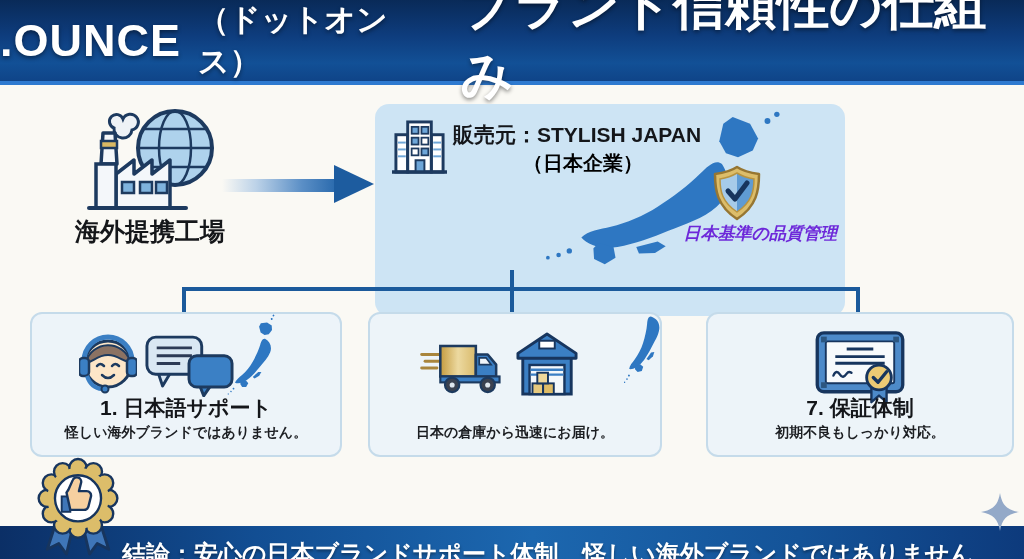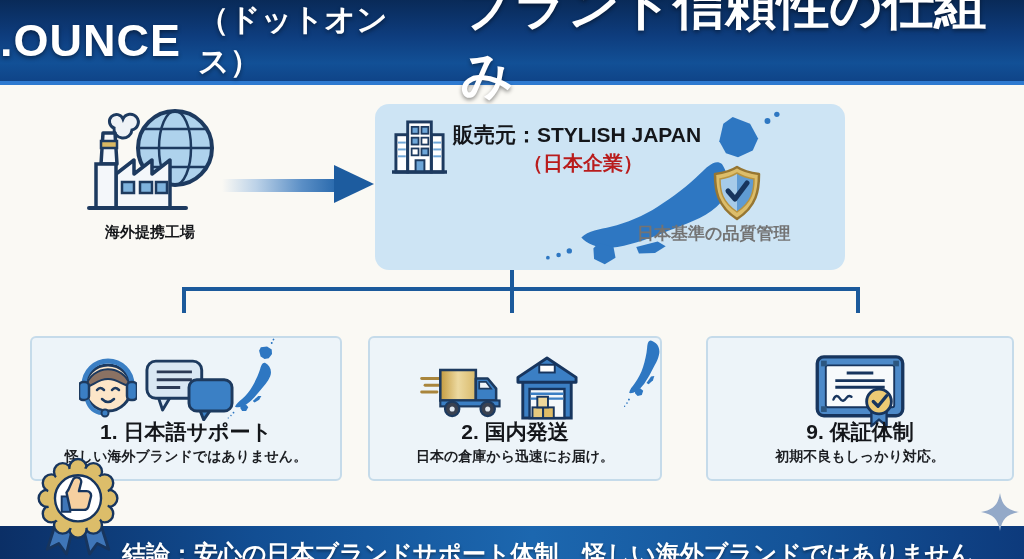--- a/index.html
+++ b/index.html
@@ -23,68 +23,67 @@
     border-bottom:4px solid #2e7ad0;
     display:flex;align-items:center;justify-content:center;gap:17px;
   }
   .header .brand{font-size:45px;font-weight:700;color:#fff;letter-spacing:1px;text-shadow:0 2px 4px rgba(0,0,0,.45);}
   .header .reading{font-size:31px;font-weight:700;color:#fff;text-shadow:0 2px 4px rgba(0,0,0,.45);}
   .header .title-rest{font-size:52px;font-weight:700;color:#fff;text-shadow:0 2px 4px rgba(0,0,0,.45);}
 
   
   .source-label{
     left:50px;top:218px;width:200px;text-align:center;
-    font-size:15px;line-height:27px;font-weight:700;color:#15171a;
+    font-size:25px;line-height:27px;font-weight:700;color:#15171a;
   }
 
   
   .arrow-shaft{
     left:222px;top:179px;width:114px;height:13px;
     background:linear-gradient(90deg,rgba(223,234,245,0) 0%,#bcd2e8 30%,#5b8fc6 70%,#2a6aad 100%);
   }
   .arrow-head{
     left:334px;top:165px;width:0;height:0;
     border-left:40px solid #1d5c9f;
     border-top:19px solid transparent;
     border-bottom:19px solid transparent;
   }
   .arrow-label{
     left:194px;top:199px;width:156px;text-align:center;
     font-size:16px;font-weight:700;color:#15171a;white-space:nowrap;
   }
 
   
   .seller-panel{
-    left:375px;top:104px;width:470px;height:166px;
+    left:375px;top:104px;width:470px;height:212px;
     background:#cde4f4;border-radius:14px;
   }
   .seller-title{
     left:78px;top:17px;width:260px;
     font-size:21px;font-weight:700;color:#14161a;white-space:nowrap;
   }
   .seller-subtitle{
     left:78px;top:46px;width:260px;text-align:center;
-    font-size:20px;font-weight:700;color:#b91c1c;
+    font-size:20px;font-weight:700;color:#000000;
   }
   .quality-label{
-    left:262px;top:118px;width:200px;text-align:left;
-    font-size:17px;font-weight:700;color:#737373;white-space:nowrap;
+    left:262px;top:118px;width:200px;text-align:right;
+    font-size:17px;font-weight:700;color:#6d28d9;white-space:nowrap;font-style:italic;
   }
 
   
   .conn{background:#1b5a9b;}
 
   
   .card{
     top:312px;height:141px;
     background:#edf4f9;
     border:2px solid #c5dbea;
-    border-radius:6px;
+    border-radius:12px;
     overflow:hidden;
-    margin-top:24px;
   }
   .card-title{
     position:absolute;left:0;right:0;top:80px;text-align:center;
     font-size:21px;font-weight:700;color:#14161a;white-space:nowrap;
   }
   .card-desc{
     position:absolute;left:0;right:0;top:110px;text-align:center;
     font-size:14px;font-weight:700;color:#1c1e22;white-space:nowrap;
   }
 
@@ -254,40 +253,39 @@
       <rect x="7" y="26" width="50" height="40" fill="#3b7fc4" stroke="#17355e" stroke-width="3"></rect>
       <path d="M2,24 L32,4 L62,24 L62,29 L2,29 Z" fill="#3b7fc4" stroke="#17355e" stroke-width="3" stroke-linejoin="round"></path>
       <rect x="24" y="11" width="16" height="8" fill="#fff" stroke="#17355e" stroke-width="2"></rect>
       <rect x="14" y="36" width="36" height="30" fill="#f4f8fb" stroke="#17355e" stroke-width="2.5"></rect>
       <line x1="15" y1="41" x2="49" y2="41" stroke="#3b7fc4" stroke-width="2.5"></line>
       <line x1="15" y1="46" x2="49" y2="46" stroke="#3b7fc4" stroke-width="2.5"></line>
       <rect x="17" y="55" width="11" height="11" fill="#e6c97e" stroke="#17355e" stroke-width="2"></rect>
       <rect x="28" y="55" width="11" height="11" fill="#dfbc66" stroke="#17355e" stroke-width="2"></rect>
       <rect x="22" y="44" width="11" height="11" fill="#eed79a" stroke="#17355e" stroke-width="2"></rect>
     </svg>
-    <div class="card-title">2. 国内発送</div>
     <div class="card-desc">日本の倉庫から迅速にお届け。</div>
   </div>
 
   <div class="abs card" style="left:706px;width:304px">
     <svg class="abs" style="left:103px;top:16px" width="98" height="76" viewBox="0 0 96 80">
       <rect x="3" y="3" width="90" height="62" rx="7" fill="#4d8ac9" stroke="#17355e" stroke-width="3.5"></rect>
       <rect x="12" y="12" width="72" height="44" rx="2" fill="#f7fafc" stroke="#17355e" stroke-width="2"></rect>
       <rect x="7" y="7" width="6" height="6" fill="#2c5680"></rect>
       <rect x="83" y="7" width="6" height="6" fill="#2c5680"></rect>
       <rect x="7" y="55" width="6" height="6" fill="#2c5680"></rect>
       <line x1="34" y1="20" x2="62" y2="20" stroke="#17355e" stroke-width="3"></line>
       <line x1="22" y1="28" x2="74" y2="28" stroke="#17355e" stroke-width="3"></line>
       <line x1="22" y1="35" x2="74" y2="35" stroke="#17355e" stroke-width="3"></line>
       <path d="M20,48 q3,-7 7,-1 q3,5 7,-1 q2,-3 5,-1" fill="none" stroke="#17355e" stroke-width="2.5" stroke-linecap="round"></path>
       <path d="M60,58 h16 v18 l-8,-7 -8,7 z" fill="#4d8ac9" stroke="#17355e" stroke-width="2.5" stroke-linejoin="round"></path>
       <circle cx="68" cy="50" r="13" fill="#ecca74" stroke="#17355e" stroke-width="3"></circle>
       <path d="M62,50 l5,5 9,-11" fill="none" stroke="#17355e" stroke-width="3.5" stroke-linecap="round" stroke-linejoin="round"></path>
     </svg>
-    <div class="card-title">9. 保証体制</div>
+    <div class="card-title">7. 保証体制</div>
     <div class="card-desc">初期不良もしっかり対応。</div>
   </div>
 
   <div class="abs band">
     <div class="band-text">結論：安心の日本ブランドサポート体制。怪しい海外ブランドではありません。</div>
   </div>
 
   <svg class="abs" style="left:980px;top:492px" width="40" height="40" viewBox="0 0 40 40">
     <path d="M20,1 C22,13 27,18 39,20 C27,22 22,27 20,39 C18,27 13,22 1,20 C13,18 18,13 20,1 Z" fill="#93a9c8"></path>
   </svg>

